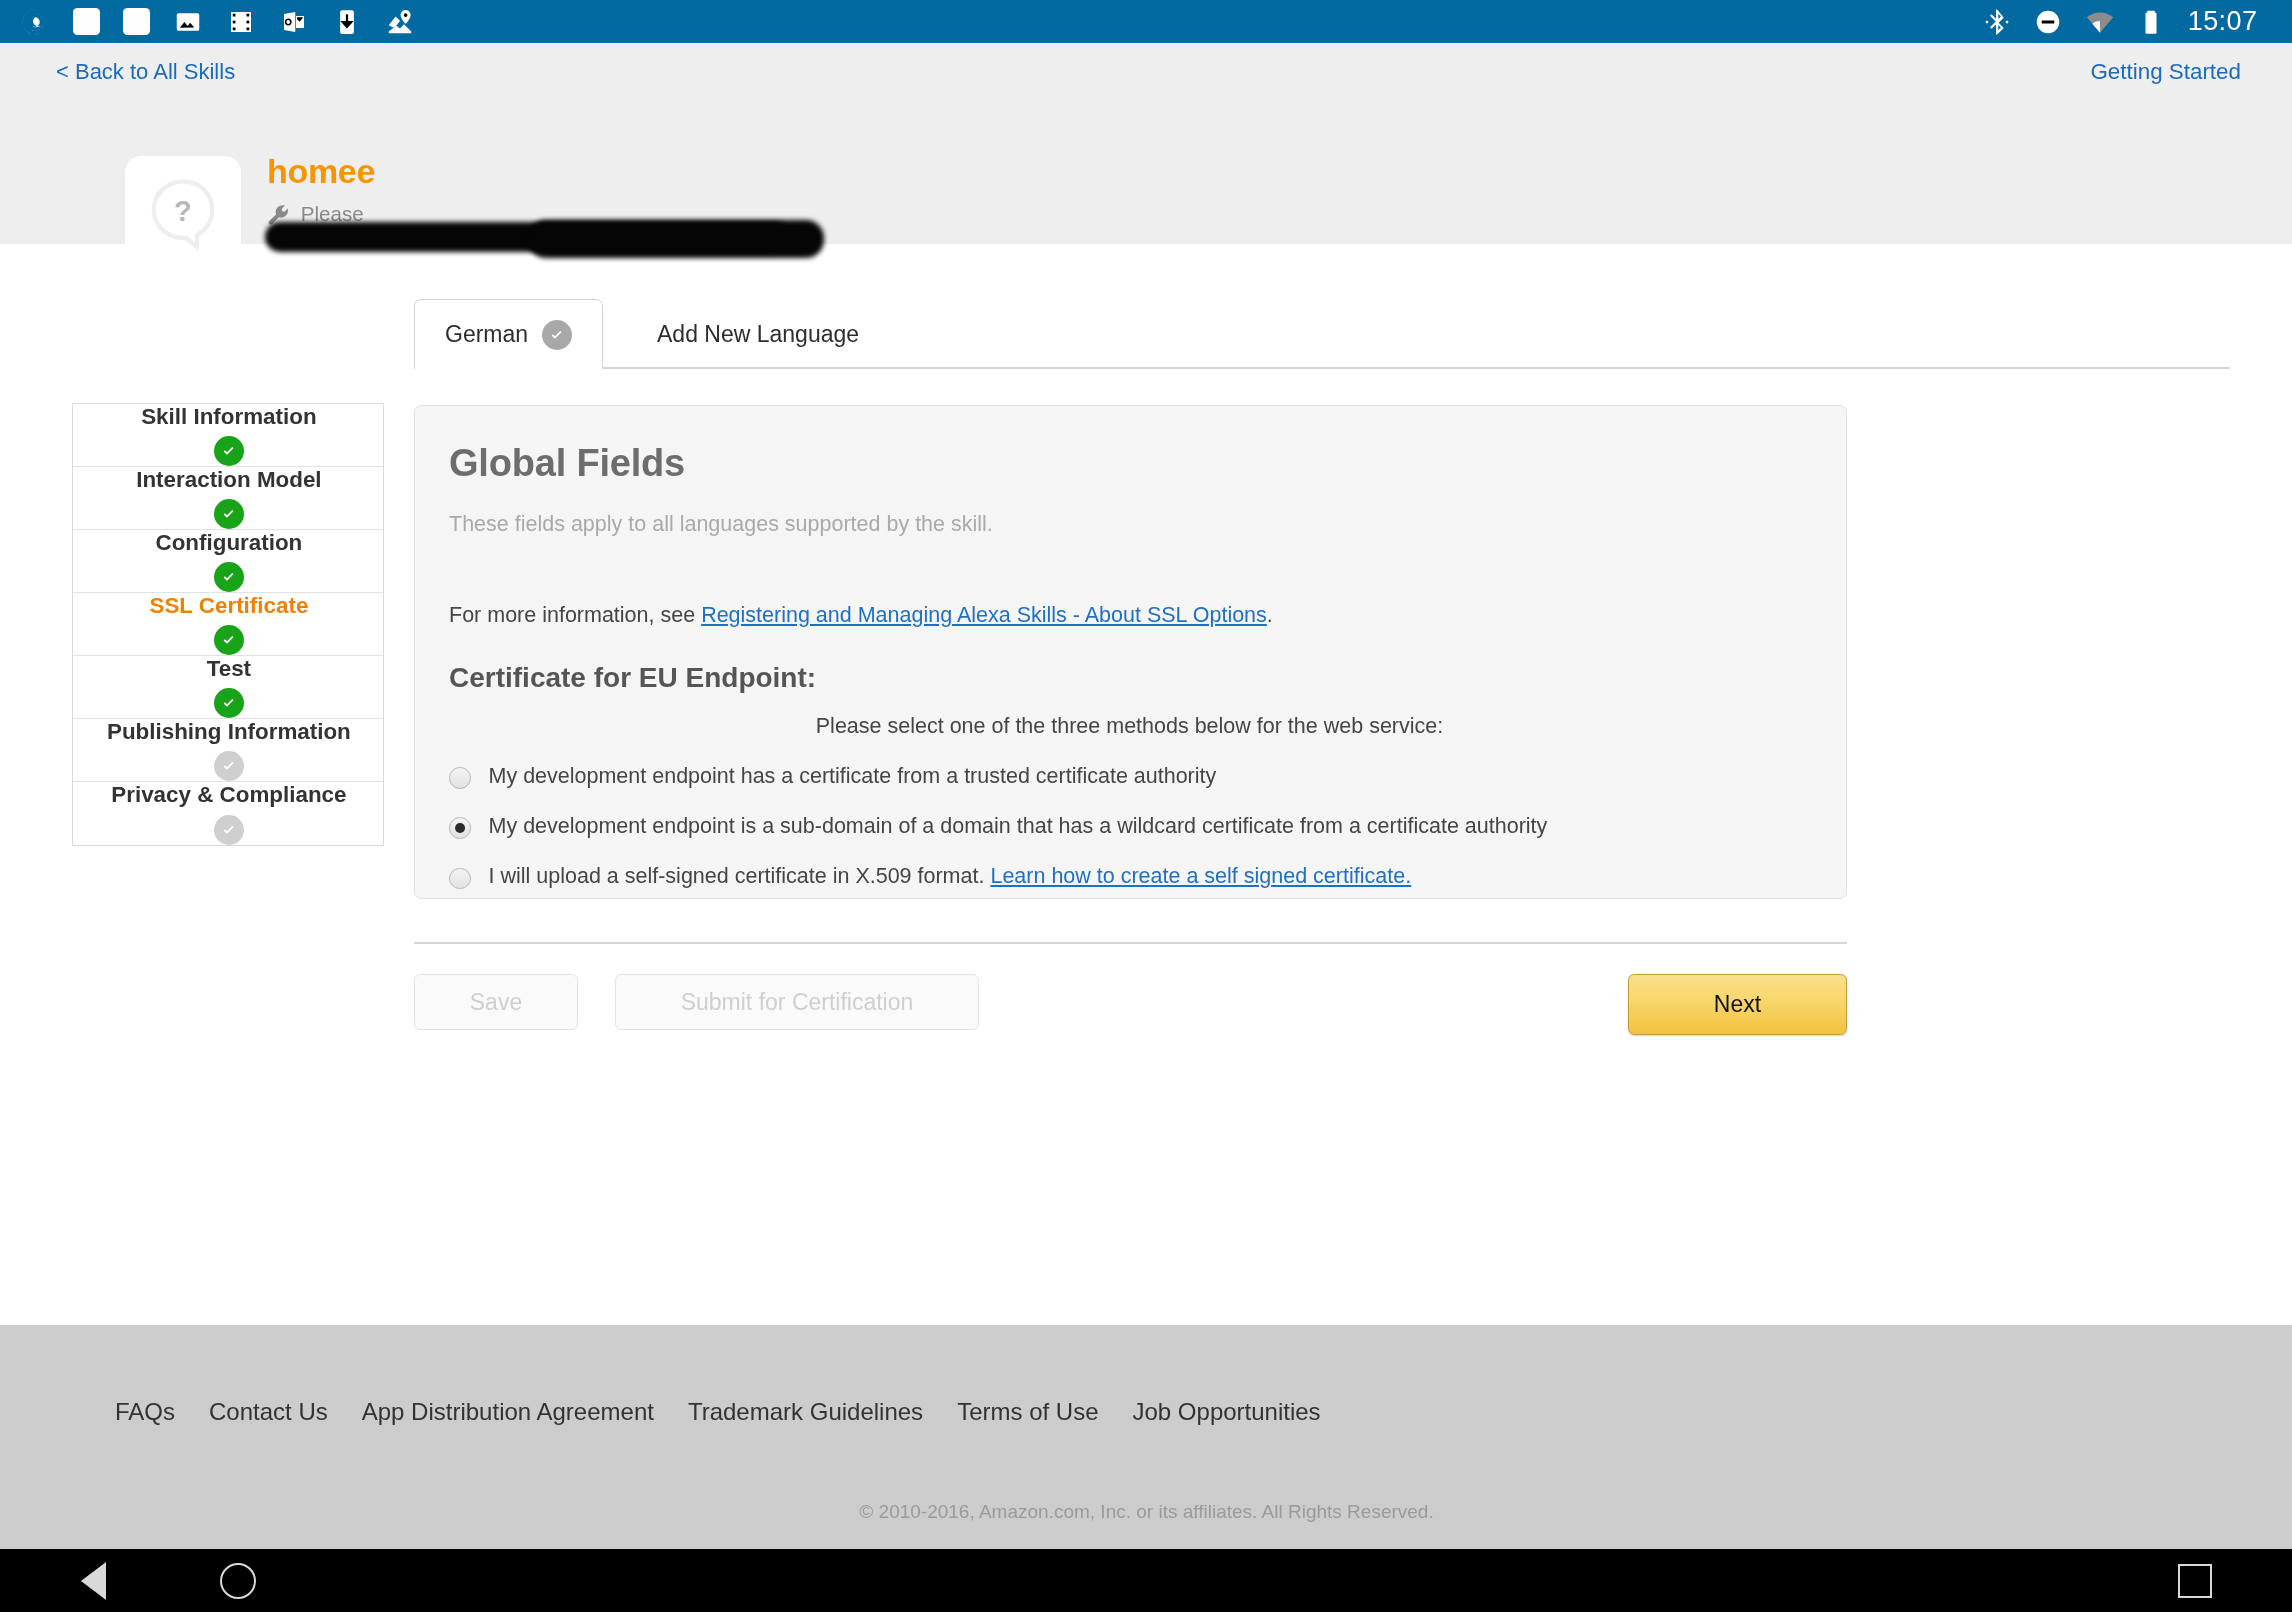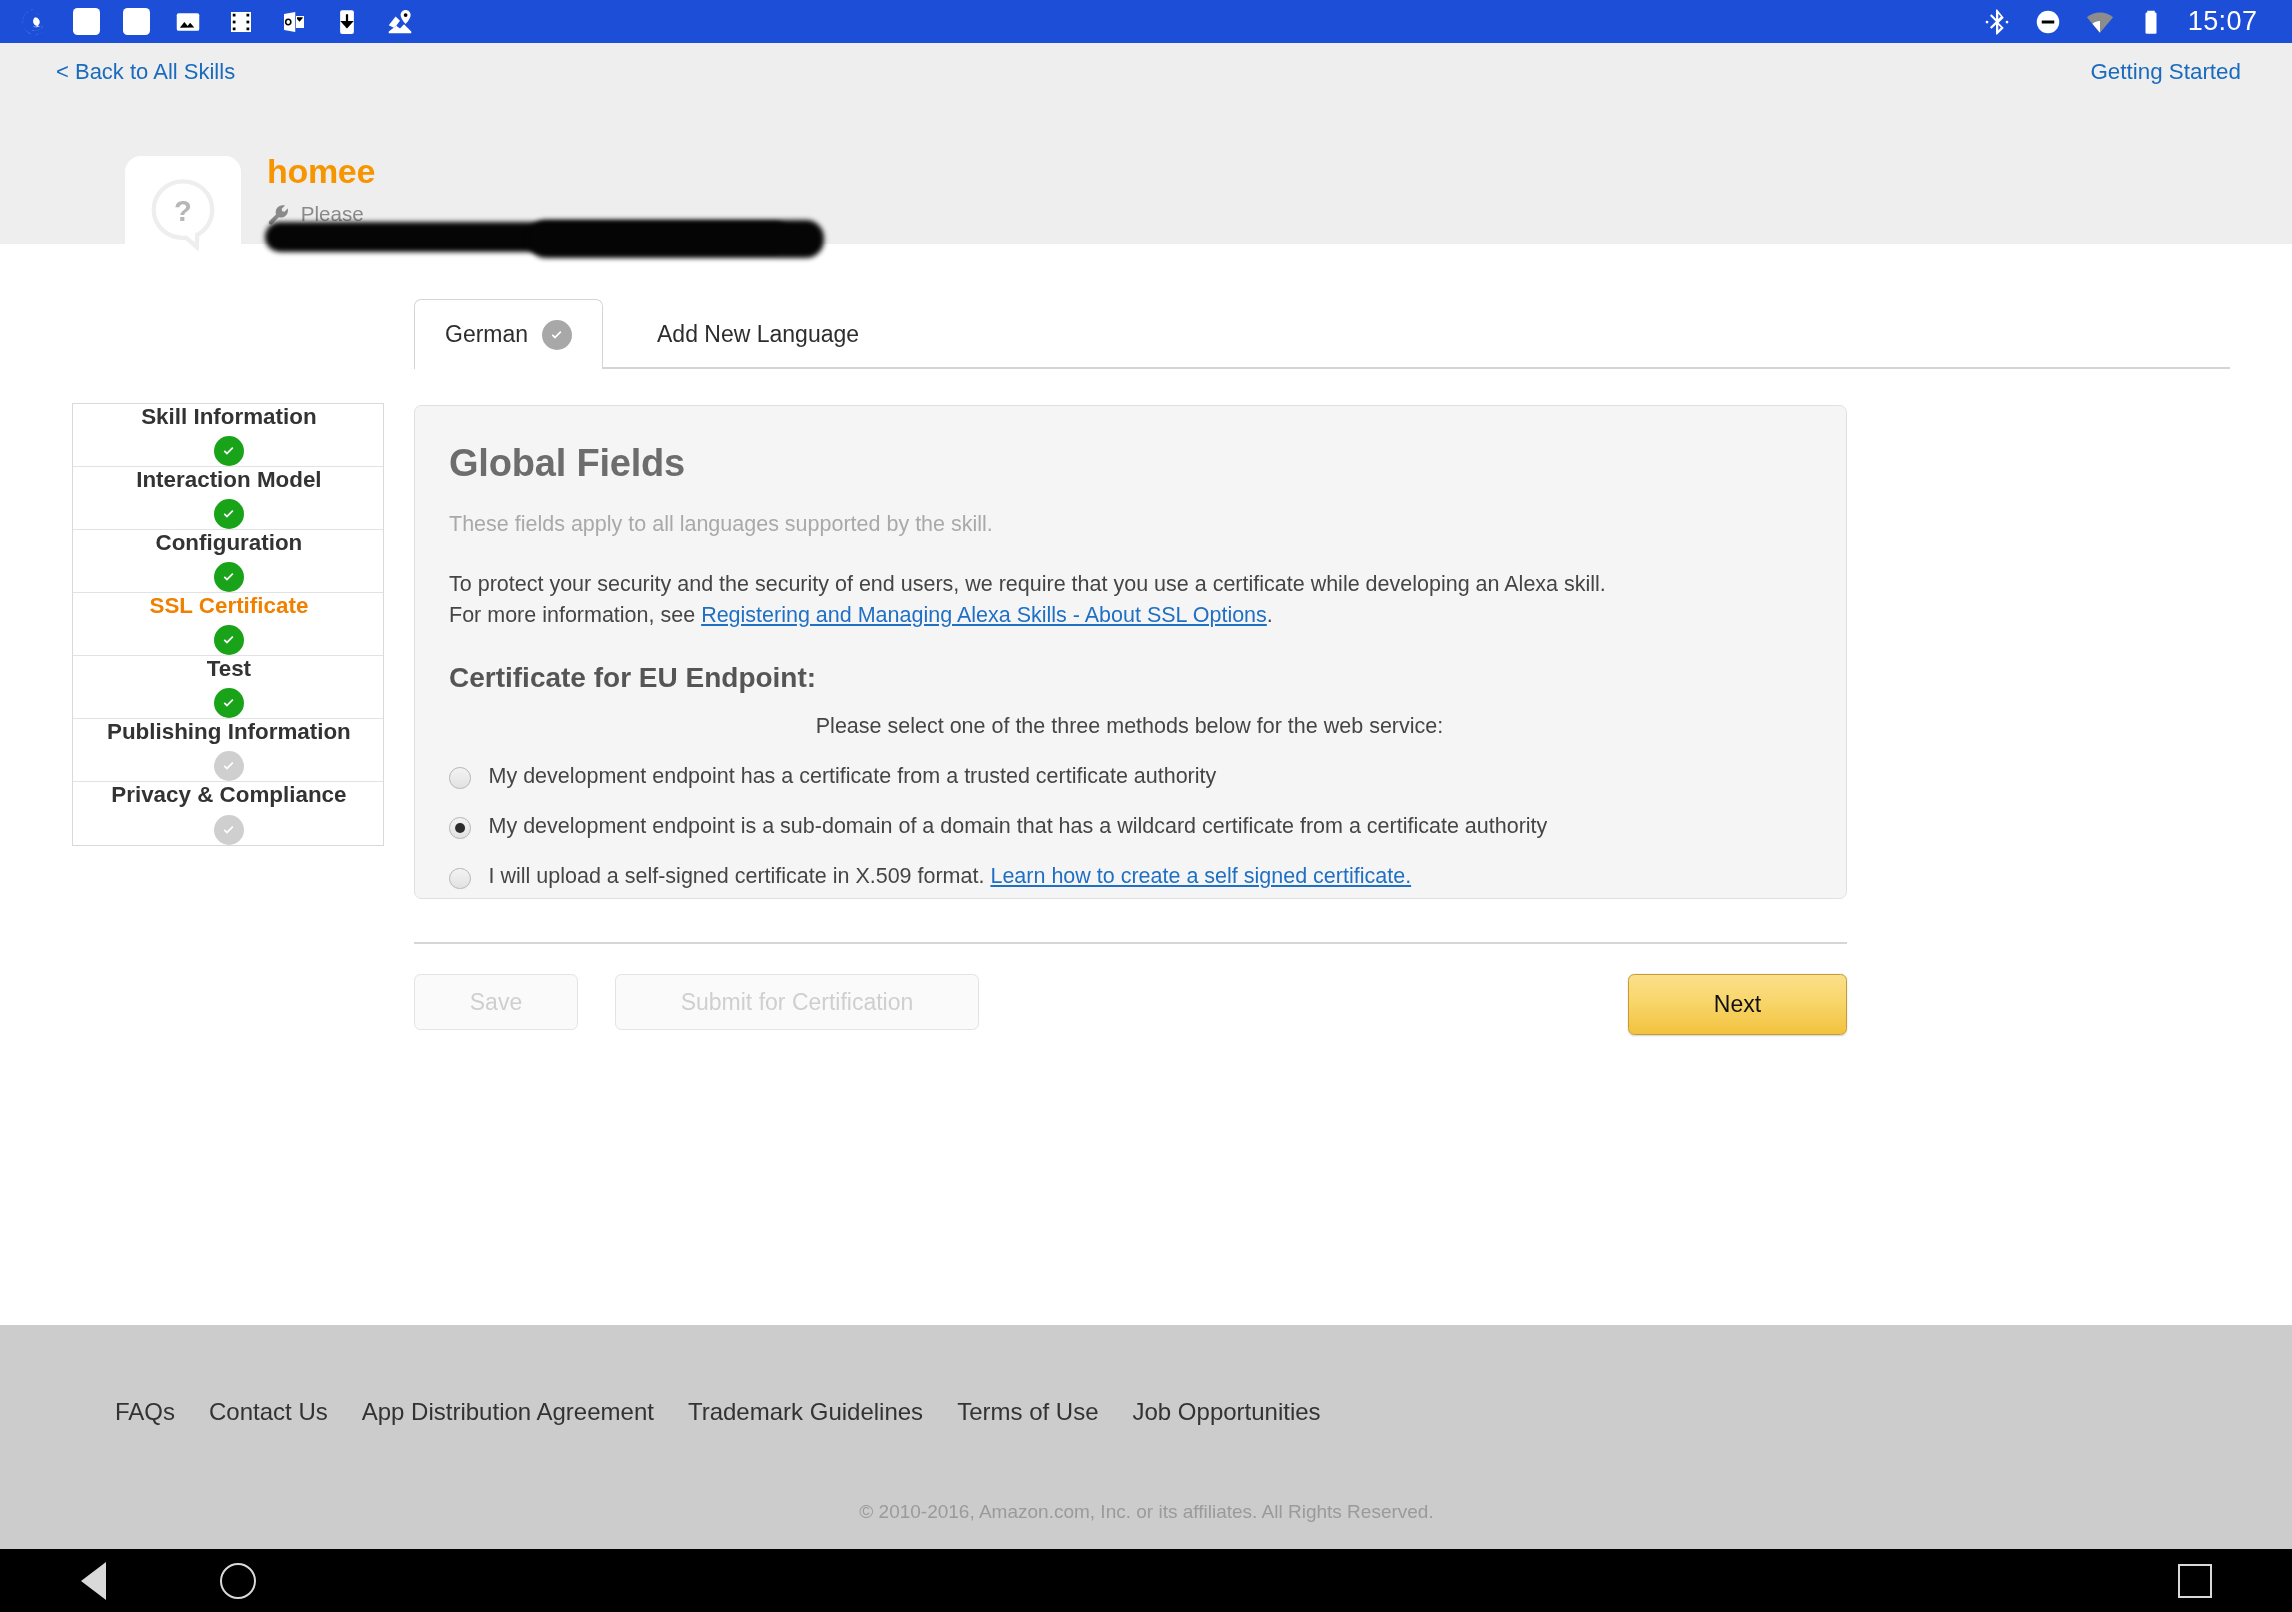--- a/index.html
+++ b/index.html
@@ -7,21 +7,21 @@
     width: 2293px; height: 1612px;
     background: #ffffff;
     font-family: "Liberation Sans", sans-serif;
     overflow: hidden;
   }
 
   
   #status-bar {
     position: absolute; left: 0; top: 0;
     width: 2293px; height: 43px;
-    background: #1d4ed8;
+    background: #0369a1;
     display: flex; align-items: center;
     padding: 0 19.7px;
   }
   .sb-left { display: flex; align-items: center; gap: 23px; }
   .sb-right { margin-left: auto; display: flex; align-items: center; gap: 21.5px; padding-right: 16px;}
   .sb-ico { width: 30px; height: 30px; display: block; }
   .sb-clock {
     color: #ffffff; font-size: 27px; font-weight: 400;
     letter-spacing: 0.4px; line-height: 1;
     font-family: "Liberation Sans", sans-serif;
@@ -455,21 +455,21 @@
           </svg>
       </span>
     </div>
   </div>
 
   <div id="main-card">
     <div id="card-title">Global Fields</div>
     <div id="card-sub">These fields apply to all languages supported by the skill.</div>
 
     <div id="card-para">
-      <span>To protect your security and the security of end users, we require that you use a certificate while developing an Alexa skill.</span><br>
+      <br>
       <span>For more information, see </span><a href="#">Registering and Managing Alexa Skills - About SSL Options</a><span>.</span>
     </div>
 
     <div id="section-title">Certificate for EU Endpoint:</div>
     <div id="section-sub">Please select one of the three methods below for the web service:</div>
 
     <div class="radio-row">
       <span class="radio"></span>
       <span class="radio-label">My development endpoint has a certificate from a trusted certificate authority</span>
     </div>

